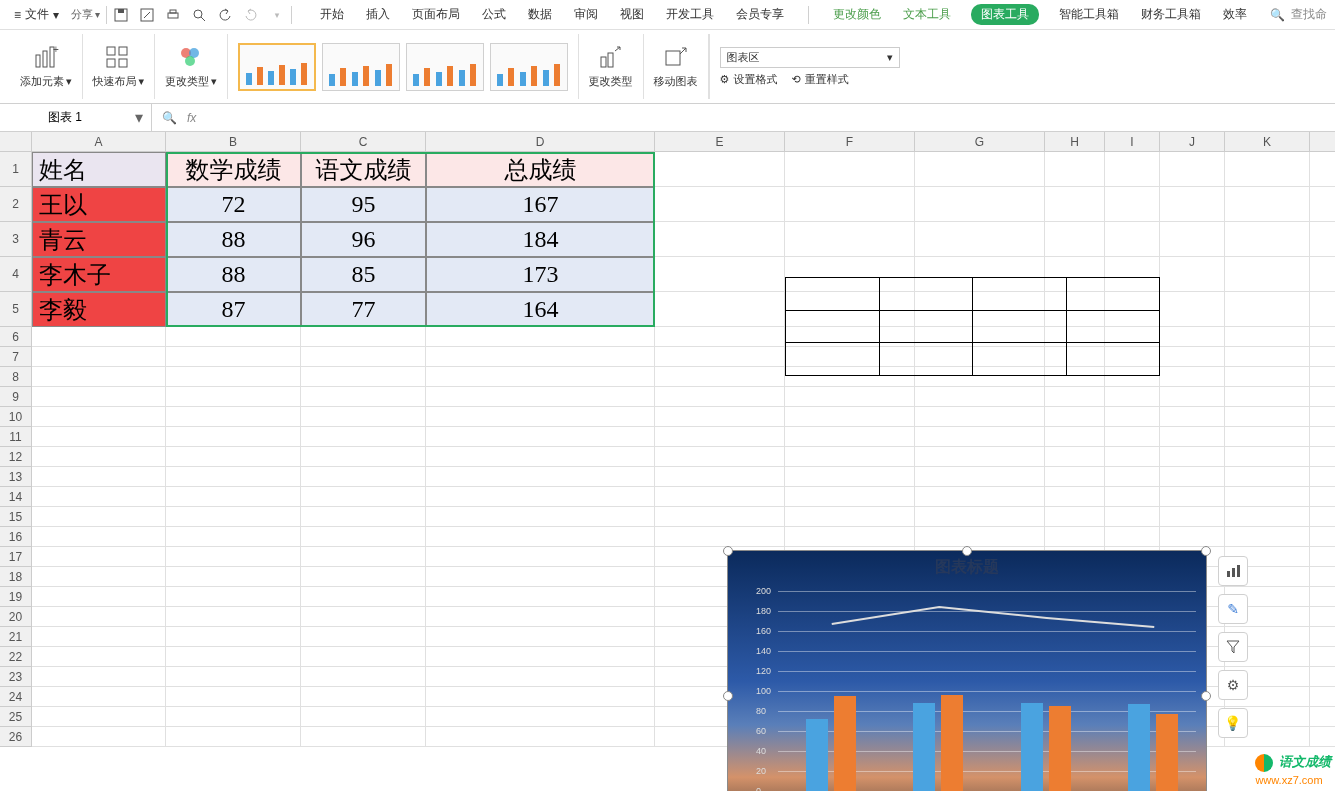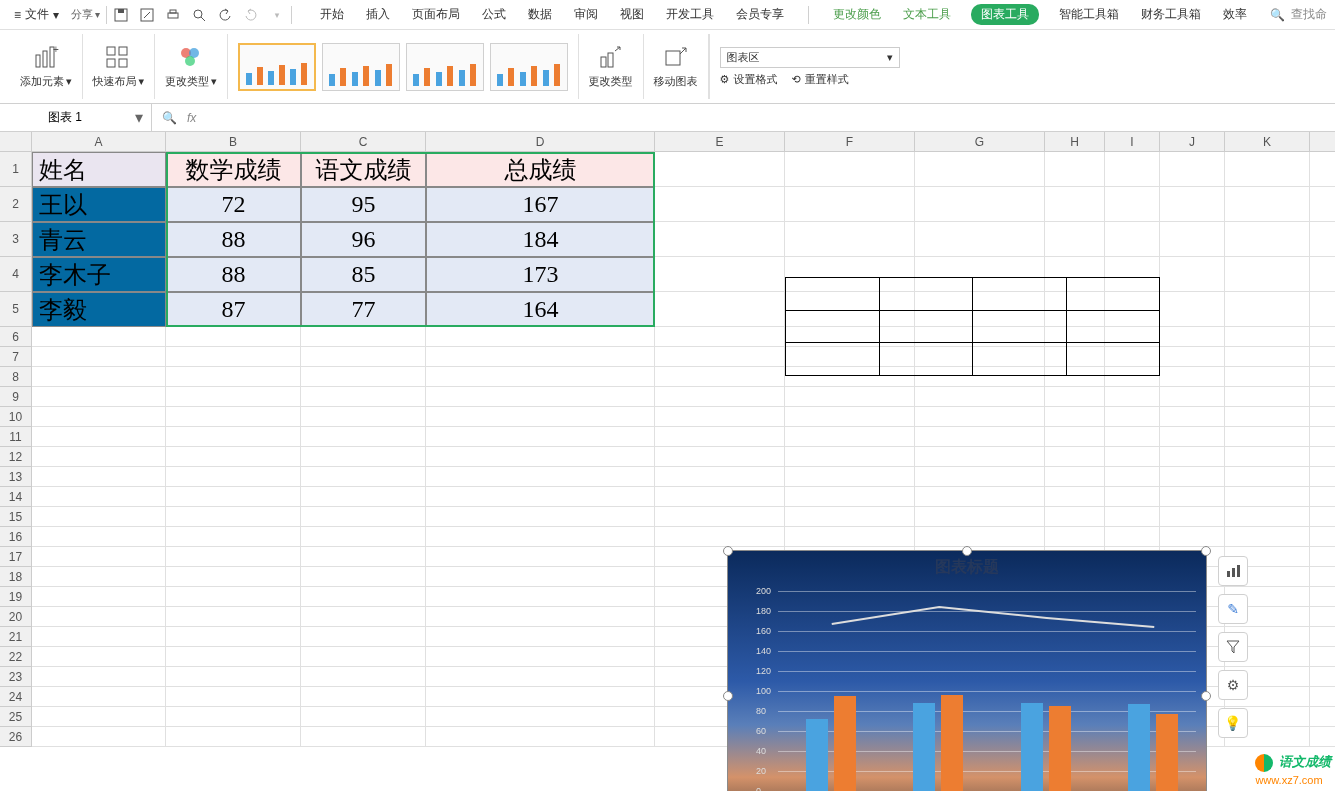--- a/index.html
+++ b/index.html
@@ -43,21 +43,21 @@
 .col-headers { display: flex; position: absolute; top: 0; left: 0; height: 20px; z-index: 2; background: #f0f0f0; }
 .corner { width: 32px; height: 20px; background: #f0f0f0; border-right: 1px solid #ccc; border-bottom: 1px solid #ccc; }
 .colh { height: 20px; border-right: 1px solid #ccc; border-bottom: 1px solid #ccc; text-align: center; font-size: 12px; color: #555; background: #f0f0f0; line-height: 20px; }
 .row-headers { position: absolute; top: 20px; left: 0; width: 32px; z-index: 2; }
 .rowh { width: 32px; border-right: 1px solid #ccc; border-bottom: 1px solid #ccc; text-align: center; font-size: 12px; color: #555; background: #f0f0f0; line-height: 20px; }
 .cells { position: absolute; top: 20px; left: 32px; }
 .cell { position: absolute; border-right: 1px solid #e0e0e0; border-bottom: 1px solid #e0e0e0; display: flex; align-items: center; padding: 0 6px; font-size: 13px; }
 
 
 .data-head { background: #fce7e7; border: 1px solid #888 !important; font-family: SimSun, serif; font-size: 24px; justify-content: center; }
-.data-name-cell { background: #0369a1; border: 1px solid #888 !important; font-family: SimSun, serif; font-size: 24px; }
+.data-name-cell { background: #ef4444; border: 1px solid #888 !important; font-family: SimSun, serif; font-size: 24px; }
 .data-val { background: #e3e9f5; border: 1px solid #888 !important; font-family: SimSun, serif; font-size: 24px; justify-content: center; }
 .sel-border { position: absolute; border: 2px solid #29ab60; pointer-events: none; z-index: 3; }
 
 
 .chart { position: absolute; left: 727px; top: 418px; width: 480px; height: 292px; border: 1px solid #8a8a8a; background: linear-gradient(to bottom, #0b2a5c 0%, #2d5aa8 45%, #5a7fb9 60%, #d4926a 78%, #2a2a2a 100%); z-index: 10; }
 .chart .handle { position: absolute; width: 10px; height: 10px; background: #fff; border: 1px solid #888; border-radius: 50%; }
 .chart .handle.c { width: 10px; height: 10px; }
 .chart .title { text-align: center; font-size: 16px; color: #2a3a5a; padding-top: 6px; font-weight: bold; opacity: 0.85; }
 .chart-plot { position: absolute; left: 30px; right: 10px; top: 40px; bottom: 50px; }
 .chart-plot .hgrid { position: absolute; left: 20px; right: 0; height: 1px; background: rgba(255,255,255,0.4); }

